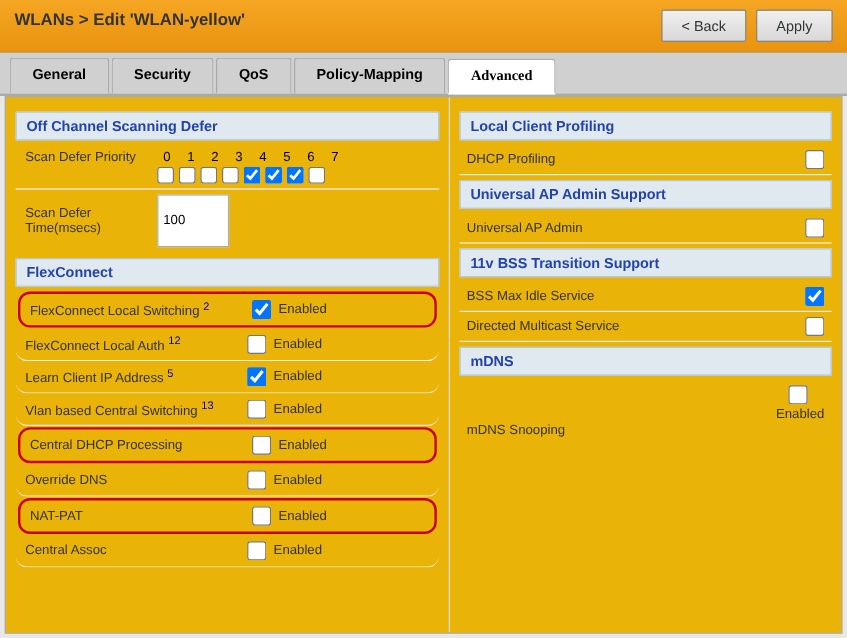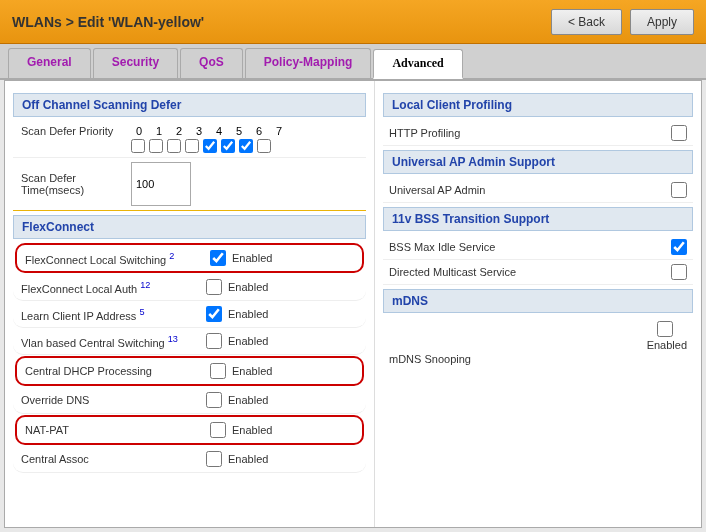--- a/index.html
+++ b/index.html
@@ -8,21 +8,20 @@
       font-size: 12px;
       background: #c8c8c8;
       width: 706px;
       height: 532px;
       overflow: hidden;
     }
     .title-bar {
       background: linear-gradient(to bottom, #f5a623, #e8940f);
       padding: 8px 12px;
       display: flex;
-      align-items: center;
       justify-content: space-between;
       height: 44px;
       border-bottom: 1px solid #c07000;
     }
     .title-bar-left {
       font-size: 14px;
       font-weight: bold;
       color: #333;
     }
     .title-bar-right {
@@ -54,38 +53,38 @@
       padding-left: 8px;
     }
     .tab {
       padding: 6px 18px;
       border: 1px solid #aaa;
       border-bottom: none;
       cursor: pointer;
       font-size: 12px;
       font-weight: bold;
       background: #d0d0d0;
-      color: #a21caf;
+      color: #000000;
       margin-right: 2px;
       border-radius: 3px 3px 0 0;
     }
     .tab.active {
       background: #fff;
       border-bottom: 2px solid #fff;
       color: #000;
       position: relative;
       top: 1px;
       z-index: 1;
       font-family: Liberation Serif, serif;
     }
     
     .content-area {
       display: flex;
       flex: 1;
-      background: #ffffff;
+      background: #eab308;
       border: 1px solid #aaa;
       margin: 0 4px 4px 4px;
       overflow: hidden;
     }
     .left-panel {
       flex: 0 0 370px;
       border-right: 1px solid #ddd;
       overflow-y: auto;
       padding: 8px;
     }
@@ -338,25 +337,25 @@
         <div class="flex-label">Central Assoc</div>
         <input type="checkbox" class="flex-checkbox" style="">
         <span class="flex-enabled">Enabled</span>
       </div>
     </div>
 
     <div class="right-panel">
 
       <div class="right-section-header">Local Client Profiling</div>
 
-
       <div class="right-row">
-        <span class="right-label">HTTP Profiling</span>
+        <span class="right-label">DHCP Profiling</span>
         <input type="checkbox" class="right-checkbox" style="">
       </div>
+
 
       <div class="right-section-header">Universal AP Admin Support</div>
 
       <div class="right-row">
         <span class="right-label">Universal AP Admin</span>
         <input type="checkbox" class="right-checkbox" style="">
       </div>
 
       <div class="right-section-header">11v BSS Transition Support</div>
 

